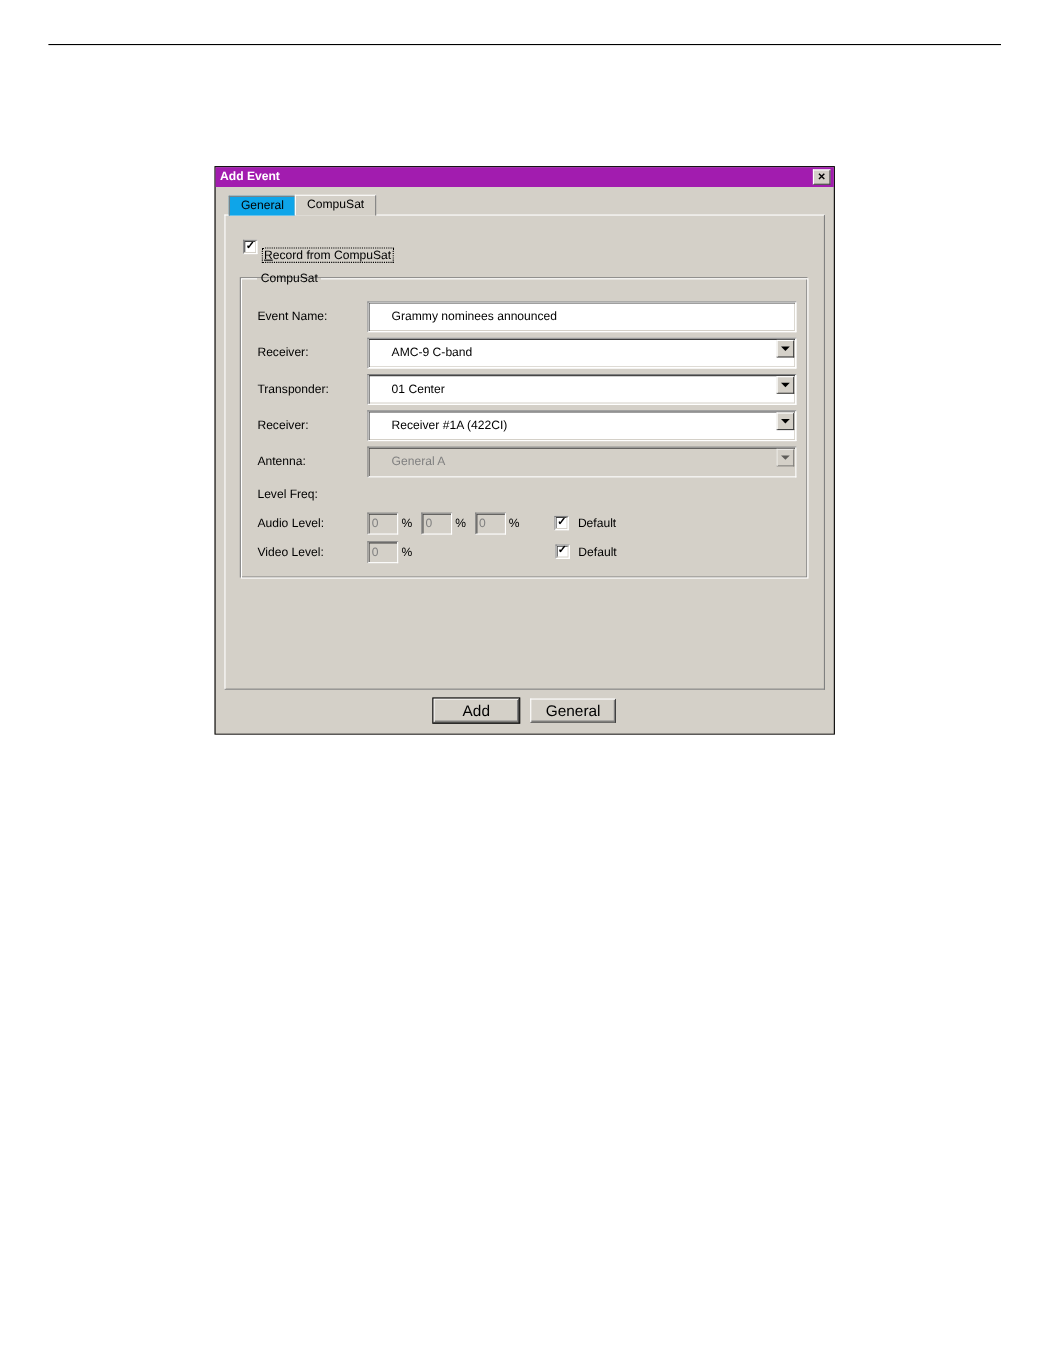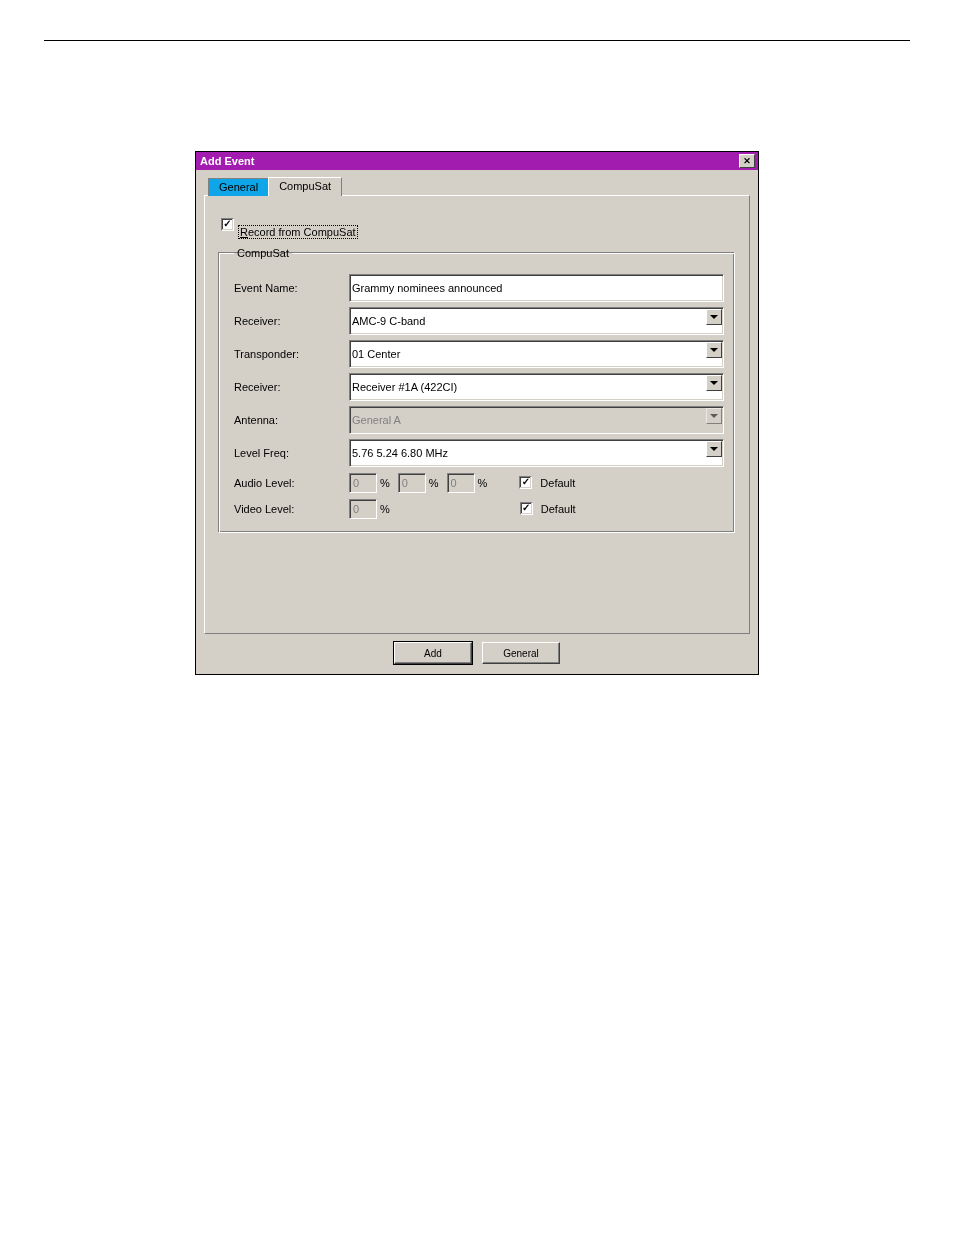--- a/index.html
+++ b/index.html
@@ -131,37 +131,37 @@
     font-size: 11px;
     color: #000;
   }
   .form-row {
     display: flex;
     align-items: center;
     margin: 5px 0;
     min-height: 21px;
   }
   .lbl {
-    width: 115px;
+    width: 100px;
     font-size: 11px;
     color: #000;
   }
   .combo, .textin {
     flex: 1;
     height: 28px;
     background: #fff;
     border-top: 1px solid #808080;
     border-left: 1px solid #808080;
     border-right: 1px solid #fff;
     border-bottom: 1px solid #fff;
     box-shadow: inset 1px 1px 0 #404040, inset -1px -1px 0 #d4d0c8;
     position: relative;
     display: flex;
     align-items: center;
-    padding: 0 2px 0 2px;
+    padding: 0 2px 0 21px;
     font-size: 11px;
   }
   .combo.disabled, .textin.disabled, .small-num.disabled {
     color: #808080;
     background: #d4d0c8;
   }
   .combo .drop {
     position: absolute;
     right: 1px;
     top: 1px;
@@ -205,21 +205,21 @@
     margin-top: 8px;
   }
   .winbtn {
     min-width: 78px;
     height: 22px;
     background: #d4d0c8;
     border: 1px solid #fff;
     border-right-color: #404040;
     border-bottom-color: #404040;
     box-shadow: inset -1px -1px 0 #808080;
-    font-size: 10px;
+    font-size: 14px;
     display: inline-flex;
     align-items: center;
     justify-content: center;
     cursor: default;
   }
   .winbtn.default-btn {
     outline: 1px solid #000;
   }
 </style>
 </head>
@@ -304,26 +304,20 @@
             <div class="combo disabled">
               <span>General A</span>
               <span class="drop disabled">
                   <span class="tri"></span>
                 </span>
             </div>
           </div>
 
           <div class="form-row">
             <div class="lbl">Level Freq:</div>
-            <div class="combo">
-              <span>5.76 5.24 6.80 MHz</span>
-              <span class="drop">
-                  <span class="tri"></span>
-                </span>
-            </div>
           </div>
 
           <div class="form-row">
             <div class="lbl">Audio Level:</div>
             <span class="small-num disabled">
                 <span>0</span>
               </span>
             <span class="pct">%</span>
             <span class="small-num disabled">
                 <span>0</span>

